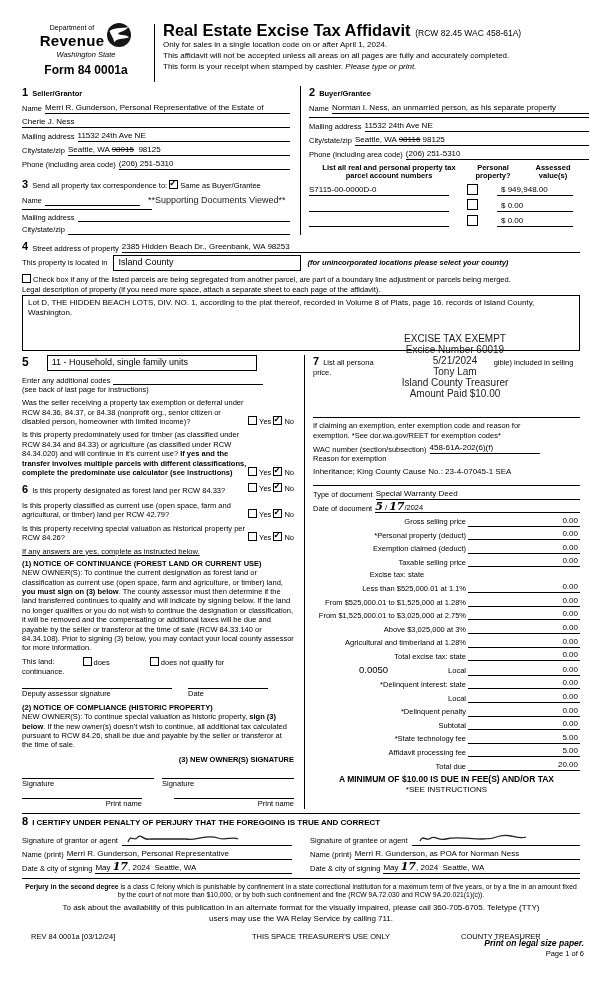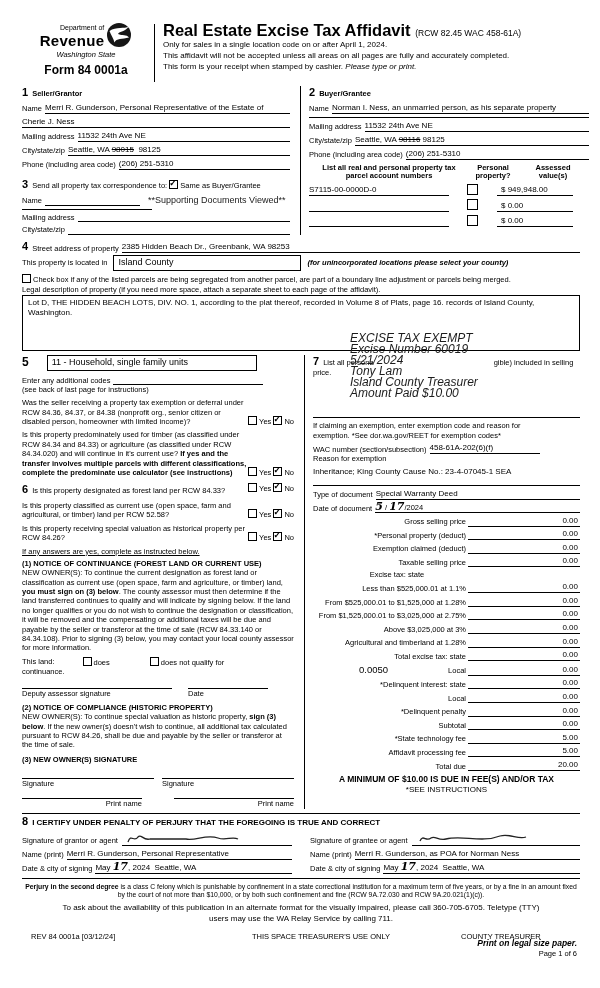--- a/index.html
+++ b/index.html
@@ -32,49 +32,49 @@
   .frow .ul{flex:1;}
   
   .ptable{margin-top:4px;}
   .phead{display:flex;text-align:center;font-weight:bold;line-height:1.15;}
   .prow{display:flex;align-items:flex-end;margin-top:3px;}
   .pline{border-bottom:1px solid #000;width:140px;}
   .pval{border-bottom:1px solid #000;width:72px;text-align:left;padding-left:4px;}
   
   .selbox{display:inline-block;border:1px solid #000;font-size:9px;padding:1px 4px;background:#fff;}
   .legalbox{border:1px solid #000;min-height:50px;padding:2px 5px;font-size:8px;margin-top:1px;}
-  .stamp{position:absolute;font-size:12px;line-height:11px;color:#1c1c1c;font-family:"Liberation Sans",sans-serif;font-style:italic;}
+  .stamp{position:absolute;text-align:center;font-size:10px;line-height:11px;color:#1c1c1c;font-family:"Liberation Sans",sans-serif;}
   
   .q{position:relative;margin-top:4px;padding-right:44px;}
   .yn{position:absolute;right:0;bottom:0;white-space:nowrap;}
   .yn.top{top:0;bottom:auto;}
   
   .mrow{display:flex;align-items:flex-end;margin-top:2.6px;}
   .mlabel{flex:1;text-align:right;padding-right:2px;white-space:nowrap;}
   .mline{width:112px;border-bottom:1px solid #000;display:flex;justify-content:flex-end;flex-shrink:0;}
   .mval{padding-right:2px;font-size:8px;}
   .mhead{text-align:center;width:168px;margin-top:3px;}
   .mpre{margin-left:46px;font-size:9.5px;}
   .hand{font-family:"DejaVu Serif",serif;font-style:italic;font-weight:bold;font-size:11px;line-height:0;}
   .sigline{display:flex;align-items:flex-end;}
   hr.thin{border:none;border-top:1px solid #000;margin:3px 0;}
   .foot-perjury{font-size:6.8px;text-align:center;margin-top:4px;line-height:1.3;}
   .foot-alt{font-size:8px;text-align:center;margin-top:3px;line-height:1.3;}
   .foot-row{display:flex;margin-top:8px;font-size:7.5px;}
-  .print-note{position:absolute;right:23px;top:938px;text-align:right;}
+  .print-note{position:absolute;right:16px;top:938px;text-align:right;}
 </style>
 </head>
 <body>
 
 <div class="page">
 
   <div class="hdr">
     <div class="hdr-left">
       <div style="display:flex;align-items:center;justify-content:center;">
-        <div style="text-align:right;margin-right:2px;">
+        <div style="margin-right:2px;">
           <div class="dept">Department of</div>
           <div class="agency">Revenue</div>
         </div>
         <span>
           <svg width="26" height="26" viewBox="0 0 26 26">
             <circle cx="13" cy="13" r="12" fill="#161616"></circle>
             <path d="M3.5 9 C10 4.5,19 7,22.5 4.5 C19.5 10,13.5 9,12 12 C16 14,20.5 12,23 15.5 C16 17.5,10.5 16,8.5 20.5 C7.5 16,5 13.5,3.5 9 Z" fill="#fff"></path>
           </svg>
         </span>
       </div>
@@ -237,21 +237,21 @@
       <div class="q">
         <span>Is this property predominately used for timber (as classified under RCW 84.34 and 84.33) or agriculture (as classified under RCW 84.34.020) and will continue in it's current use? </span><span class="b">If yes and the transfer involves multiple parcels with different classifications, complete the predominate use calculator (see instructions)</span>
         <span class="yn"><span class="cb"></span><span>Yes</span> <span class="cb on"></span><span>No</span></span>
       </div>
 
       <div class="q" style="margin-top:6px;">
         <span class="secnum">6</span><span>Is this property designated as forest land per RCW 84.33?</span>
         <span class="yn top"><span class="cb"></span><span>Yes</span> <span class="cb on"></span><span>No</span></span>
       </div>
       <div class="q">
-        <span>Is this property classified as current use (open space, farm and agricultural, or timber) land per RCW 52.58?</span>
+        <span>Is this property classified as current use (open space, farm and agricultural, or timber) land per RCW 42.79?</span>
         <span class="yn"><span class="cb"></span><span>Yes</span> <span class="cb on"></span><span>No</span></span>
       </div>
       <div class="q">
         <span>Is this property receiving special valuation as historical property per RCW 84.26?</span>
         <span class="yn"><span class="cb"></span><span>Yes</span> <span class="cb on"></span><span>No</span></span>
       </div>
 
       <div style="margin-top:4px;text-decoration:underline;">If any answers are yes, complete as instructed below.</div>
       <div class="b" style="margin-top:3px;">(1) NOTICE OF CONTINUANCE (FOREST LAND OR CURRENT USE)</div>
       <div>
@@ -264,21 +264,21 @@
       </div>
       <div>continuance.</div>
       <div style="display:flex;margin-top:12px;">
         <div style="width:150px;border-top:1px solid #000;"><span>Deputy assessor signature</span></div>
         <div style="width:80px;border-top:1px solid #000;margin-left:16px;"><span>Date</span></div>
       </div>
       <div class="b" style="margin-top:4px;">(2) NOTICE OF COMPLIANCE (HISTORIC PROPERTY)</div>
       <div>
         <span>NEW OWNER(S): To continue special valuation as historic property, </span><span class="b">sign (3) below</span><span>. If the new owner(s) doesn't wish to continue, all additional tax calculated pursuant to RCW 84.26, shall be due and payable by the seller or transferor at the time of sale.</span>
       </div>
-      <div class="b" style="text-align:left;margin-top:5px;">(3) NEW OWNER(S) SIGNATURE</div>
+      <div class="b" style="text-align:right;margin-top:5px;">(3) NEW OWNER(S) SIGNATURE</div>
       <div style="display:flex;gap:8px;margin-top:14px;">
         <div style="flex:1;border-top:1px solid #000;"><span>Signature</span></div>
         <div style="flex:1;border-top:1px solid #000;"><span>Signature</span></div>
       </div>
       <div style="display:flex;gap:32px;margin-top:10px;text-align:right;">
         <div style="flex:1;border-top:1px solid #000;"><span>Print name</span></div>
         <div style="flex:1;border-top:1px solid #000;"><span>Print name</span></div>
       </div>
     </div>
 

